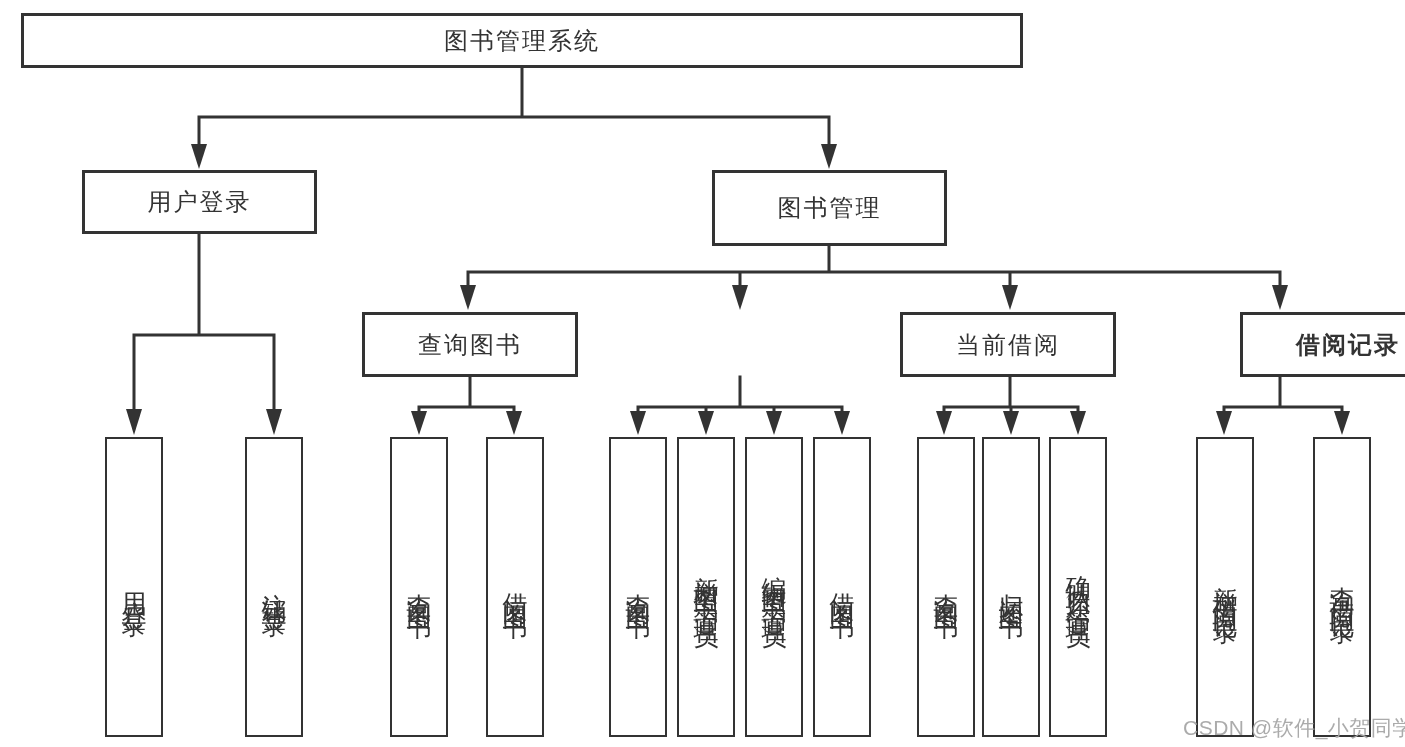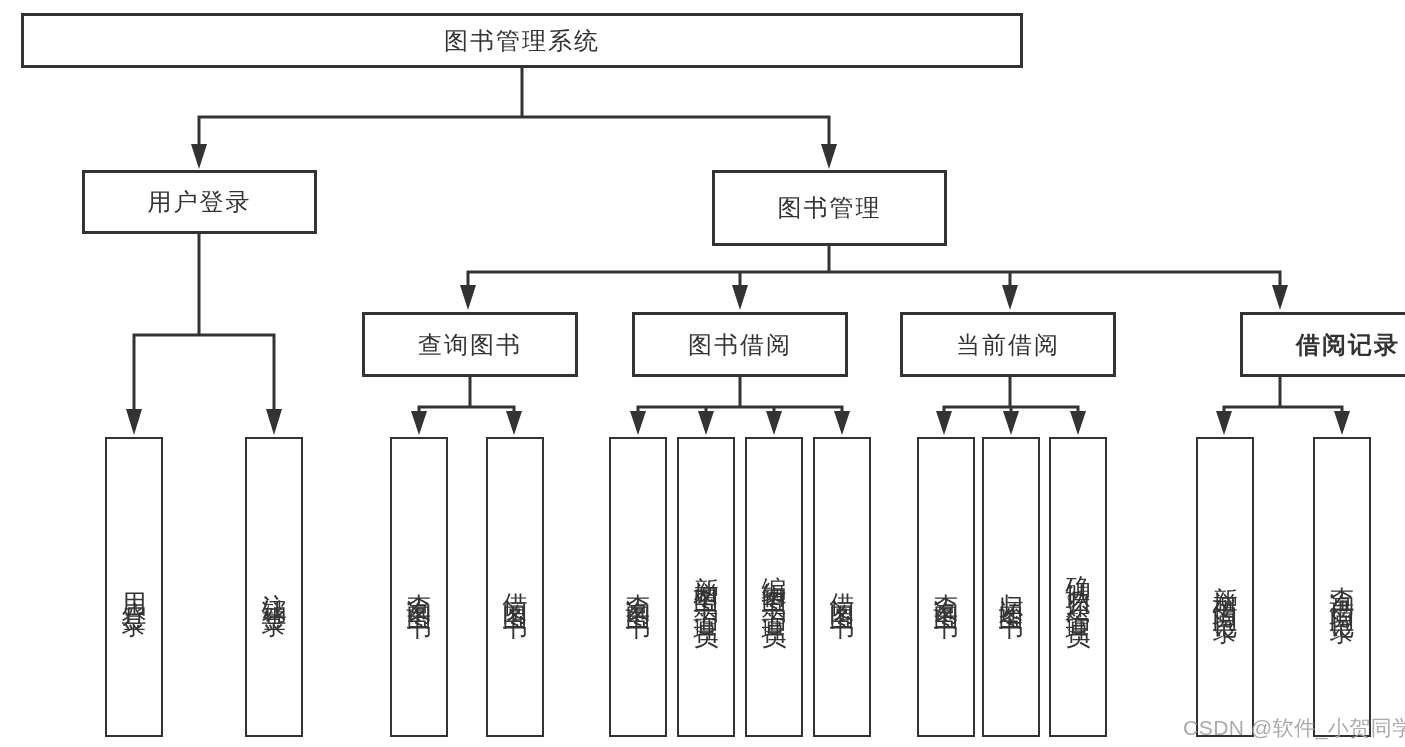--- a/index.html
+++ b/index.html
@@ -122,21 +122,20 @@
       </g>
     </g>
   </svg>
 
   <div class="box hbox b-root">图书管理系统</div>
 
   <div class="box hbox b-login">用户登录</div>
   <div class="box hbox b-mgmt">图书管理</div>
 
   <div class="box hbox b-l3 b-l3-0">查询图书</div>
-  <div class="box hbox b-l3 b-l3-1">图书借阅</div>
   <div class="box hbox b-l3 b-l3-2">当前借阅</div>
   <div class="box hbox b-l3 b-l3-3">借阅记录</div>
 
   <div class="box vbox leaf lf-1">用户登录</div>
   <div class="box vbox leaf lf-2">注销登录</div>
 
   <div class="box vbox leaf lf-3">查询图书</div>
   <div class="box vbox leaf lf-4">借阅图书</div>
 
   <div class="box vbox leaf lf-5">查询图书</div>

